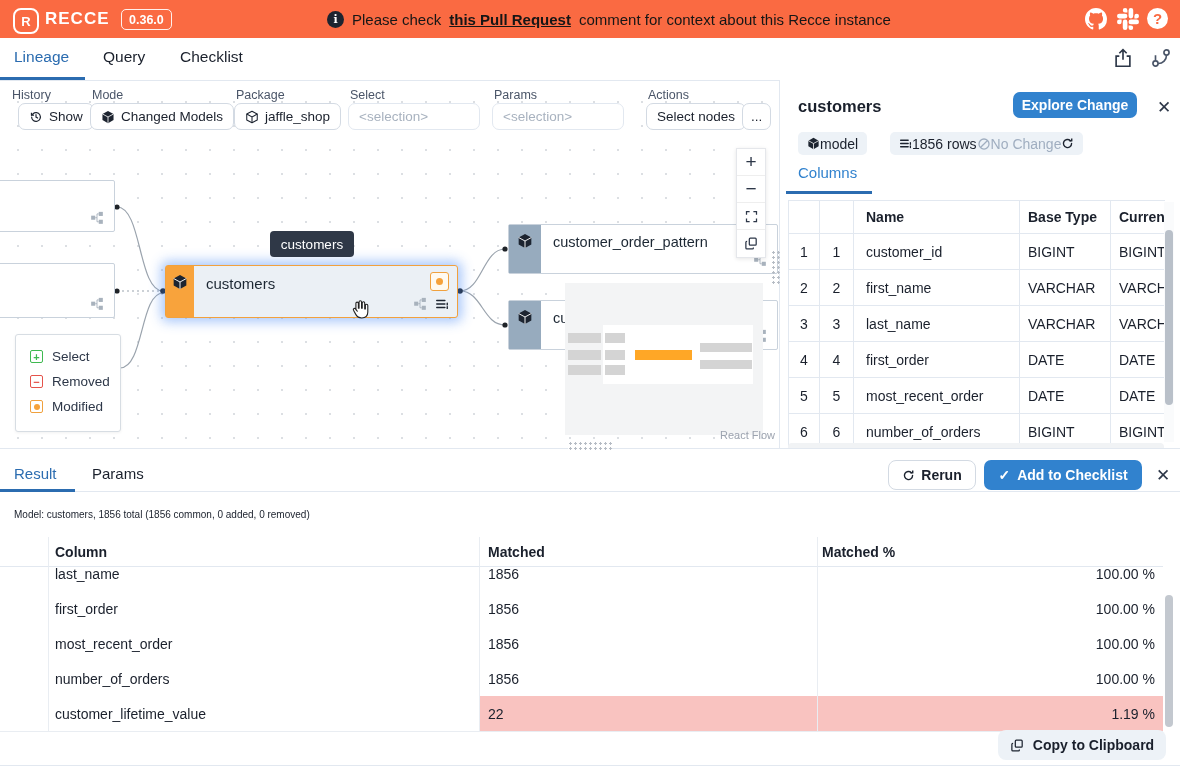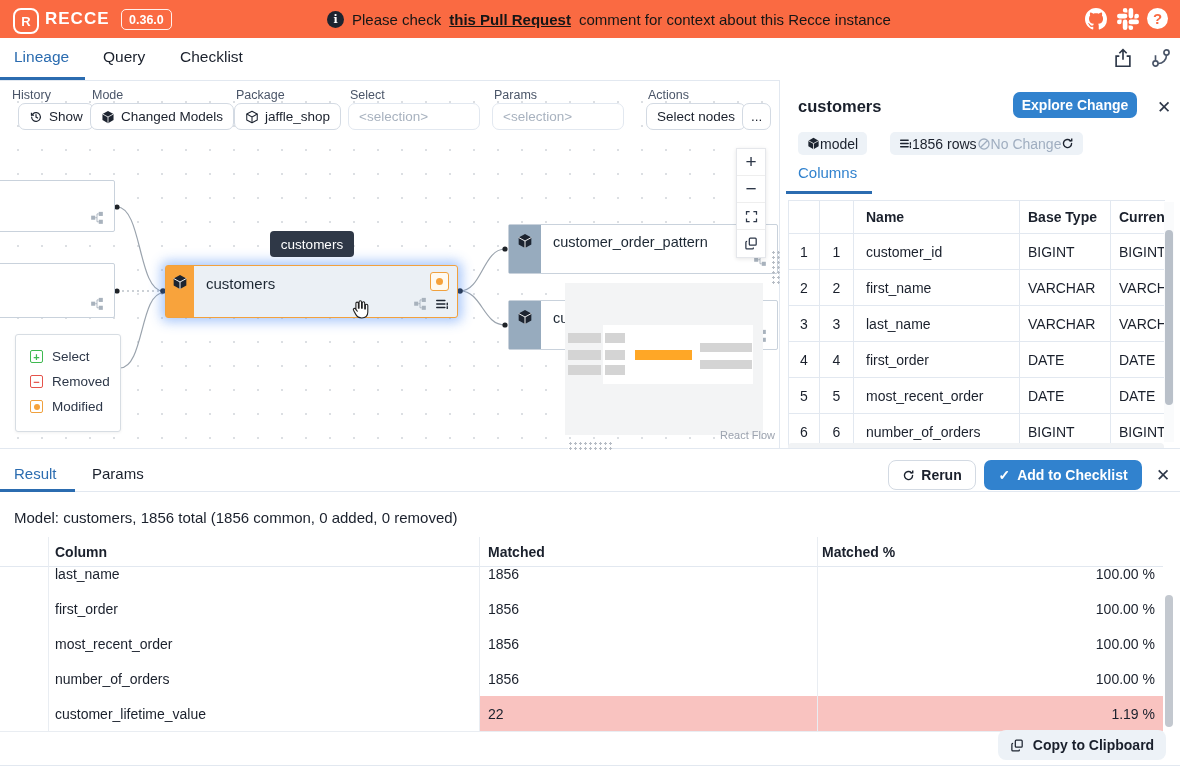--- a/index.html
+++ b/index.html
@@ -79,21 +79,21 @@
   .dc4{width:54px;padding-left:8px;border-right:none;}
   .dhead .dcell{font-weight:bold;}
   .sbar{position:absolute;background:#fff;}
   .sthumb{position:absolute;border-radius:5px;background:#b9c0c9;}
   
   .bpanel{position:absolute;left:0;top:448px;width:1180px;height:326px;background:#fff;border-top:1px solid #e2e8f0;box-sizing:border-box;}
   .b-tab{position:absolute;top:16px;font-size:15px;color:#1a202c;cursor:pointer;}
   .b-tab.active{color:#2b6cb0;}
   .b-tabline{position:absolute;left:0;top:42px;width:1180px;height:1px;background:#e2e8f0;}
   .b-underline{position:absolute;left:0;top:40px;width:75px;height:3px;background:#2b6cb0;}
-  .summary{position:absolute;left:14px;top:60px;font-size:15px;color:#1a202c;}
+  .summary{position:absolute;left:14px;top:60px;font-size:10px;color:#1a202c;}
   .rt-row{position:absolute;left:0;width:1163px;display:flex;}
   .rt-cell{box-sizing:border-box;border-right:1px solid #e9edf2;font-size:14px;display:flex;align-items:center;background:#fff;}
   .rtc0{width:49px;}
   .rtc1{width:431px;padding-left:6px;}
   .rtc2{width:338px;padding-left:8px;}
   .rtc3{width:345px;justify-content:flex-end;padding-right:8px;border-right:none;}
   .rt-head .rt-cell{font-weight:bold;border-bottom:1px solid #e2e8f0;}
   .hl .rtc2,.hl .rtc3{background:#f9c3c0;}
   .rowline{border-bottom:1px solid #e9edf2;}
   .copy-btn{position:absolute;left:998px;top:281px;width:168px;height:30px;background:#edf2f7;border-radius:8px;

